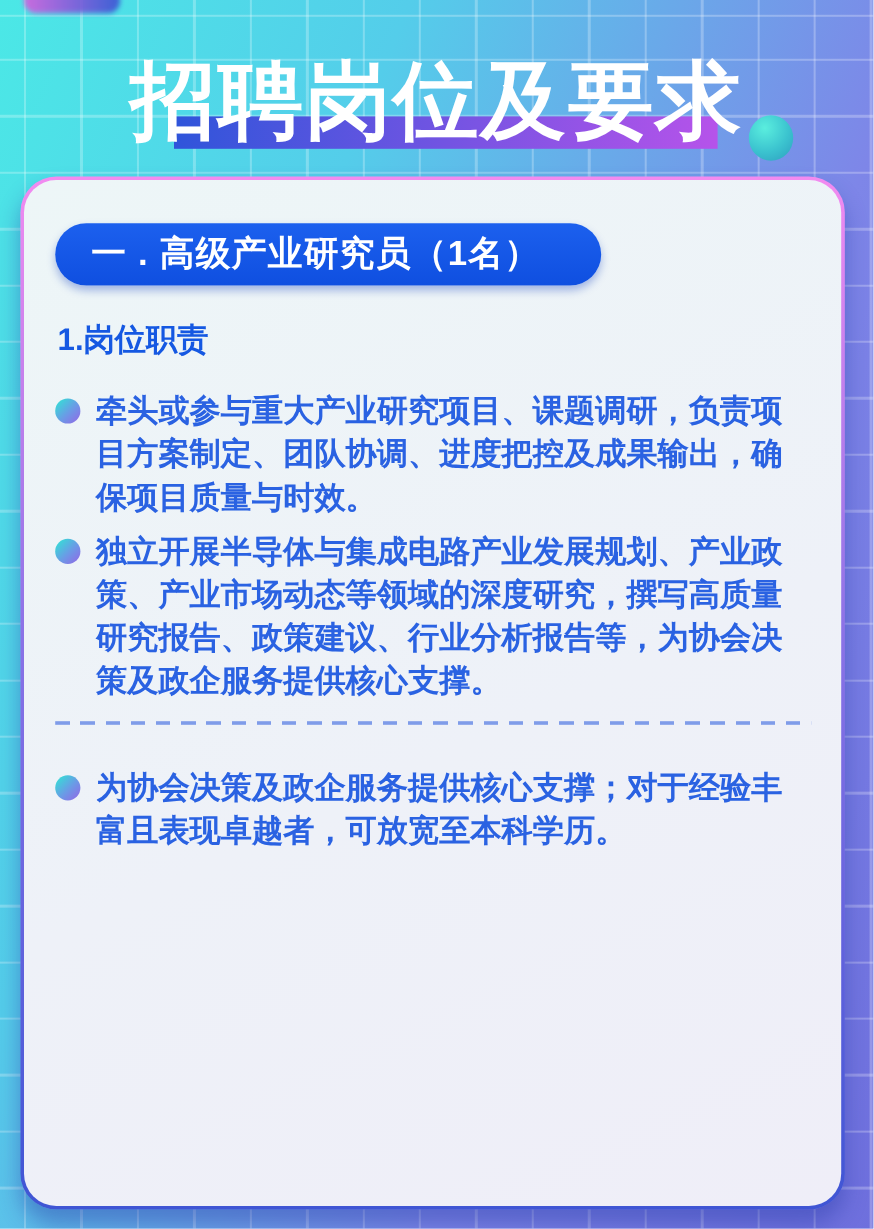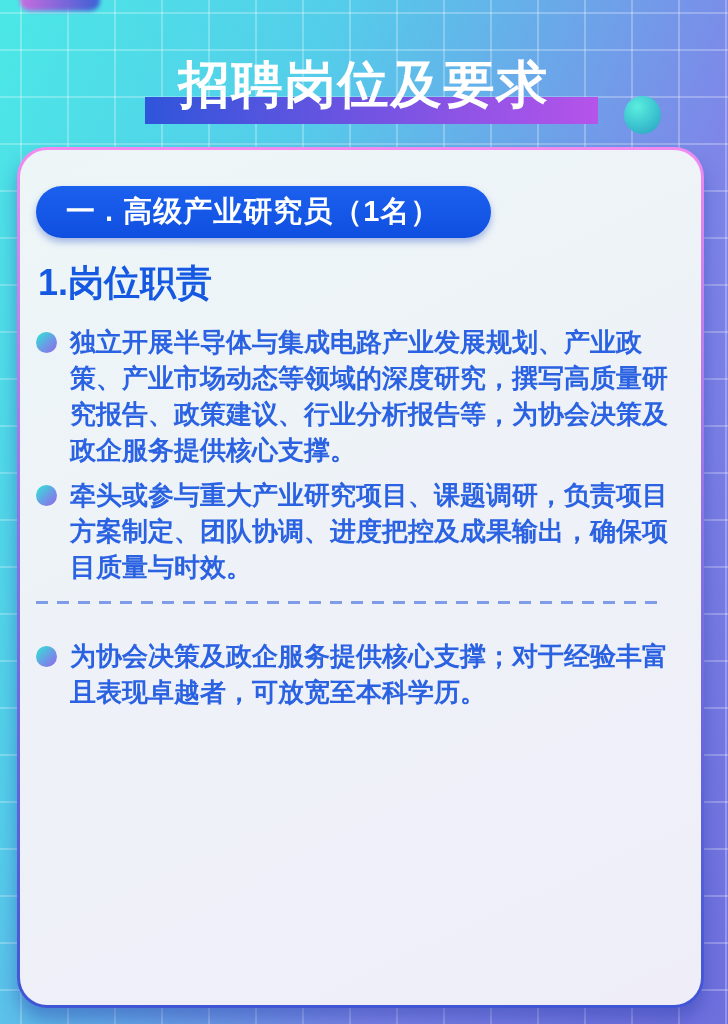--- a/index.html
+++ b/index.html
@@ -22,51 +22,51 @@
     border-radius:10px; opacity:.9; filter:blur(2px);
     background: linear-gradient(90deg, #d65fde 0%, #3a54d4 100%);
   }
 
   .title-bar {
     position:absolute; left:145px; top:97px; width:453px; height:27px;
     background: linear-gradient(90deg, #2f55da 0%, #b653ea 100%);
   }
   .title {
     position:absolute; top:50px; left:0; width:100%; margin:0;
-    text-align:center; font-size:51px; line-height:70px; font-weight:800;
+    text-align:center; font-size:71px; line-height:70px; font-weight:800;
     color:#ffffff; letter-spacing:2px;
   }
 
   .sphere {
     position:absolute; left:624px; top:96px; width:37px; height:38px; border-radius:50%;
     background: radial-gradient(circle at 36% 28%, #5aeede 0%, #3bc3cf 55%, #2d9dbf 100%);
   }
 
   .card-outer {
     position:absolute; left:17px; top:147px; width:687px; height:861px;
     box-sizing:border-box; padding:3px; border-radius:30px;
     background: linear-gradient(180deg, #f28bf0 0%, #8a72e6 45%, #3f55d4 100%);
     box-shadow: 0 12px 18px rgba(38,58,165,.42);
   }
   .card-inner {
     width:100%; height:100%; box-sizing:border-box; border-radius:27px; overflow:hidden;
     background: linear-gradient(155deg, #edf6f7 0%, #eef1f8 55%, #efeef8 100%);
-    padding:36px 26px 0 16px;
+    padding:36px 26px 0 26px;
   }
 
   .ribbon {
     width:455px; height:52px; box-sizing:border-box; border-radius:26px;
     display:flex; align-items:center; padding-left:30px;
     background: linear-gradient(180deg, #1c60ee 0%, #0f4fe0 100%);
     box-shadow: 0 4px 7px rgba(15,60,190,.35);
   }
   .ribbon span { color:#ffffff; font-size:29px; font-weight:700; letter-spacing:1px; }
 
   h2.sec-heading {
-    margin:26px 0 22px 2px; font-size:36px; line-height:38px;
+    margin:26px 0 22px 2px; font-size:26px; line-height:38px;
     font-weight:800; color:#1558e2;
   }
   .sec-requirements h2.sec-heading { margin-top:0; }
 
   ul.bullet-list { list-style:none; margin:0; padding:0; }
   ul.bullet-list li { display:flex; gap:13px; margin-bottom:9px; }
   .dot {
     flex:none; width:21px; height:21px; border-radius:50%; margin-top:8px;
     background: linear-gradient(135deg, #3ad8d8 12%, #6b9ae6 55%, #8d6ee6 92%);
   }
@@ -95,25 +95,25 @@
 
       <div class="ribbon">
         <span>一 . 高级产业研究员（1名）</span>
       </div>
 
       <section class="sec-responsibilities">
         <h2 class="sec-heading">1.岗位职责</h2>
         <ul class="bullet-list">
           <li>
             <span class="dot"></span>
-            <span class="btext">独立开展半导体与集成电路产业发展规划、产业政策、产业市场动态等领域的深度研究，撰写高质量研究报告、政策建议、行业分析报告等，为协会决策及政企服务提供核心支撑。</span>
+            <span class="btext">牵头或参与重大产业研究项目、课题调研，负责项目方案制定、团队协调、进度把控及成果输出，确保项目质量与时效。</span>
           </li>
           <li>
             <span class="dot"></span>
-            <span class="btext">牵头或参与重大产业研究项目、课题调研，负责项目方案制定、团队协调、进度把控及成果输出，确保项目质量与时效。</span>
+            <span class="btext">独立开展半导体与集成电路产业发展规划、产业政策、产业市场动态等领域的深度研究，撰写高质量研究报告、政策建议、行业分析报告等，为协会决策及政企服务提供核心支撑。</span>
           </li>
         </ul>
       </section>
 
       <div class="divider"></div>
 
       <section class="sec-requirements">
         <ul class="bullet-list">
           <li>
             <span class="dot"></span>

